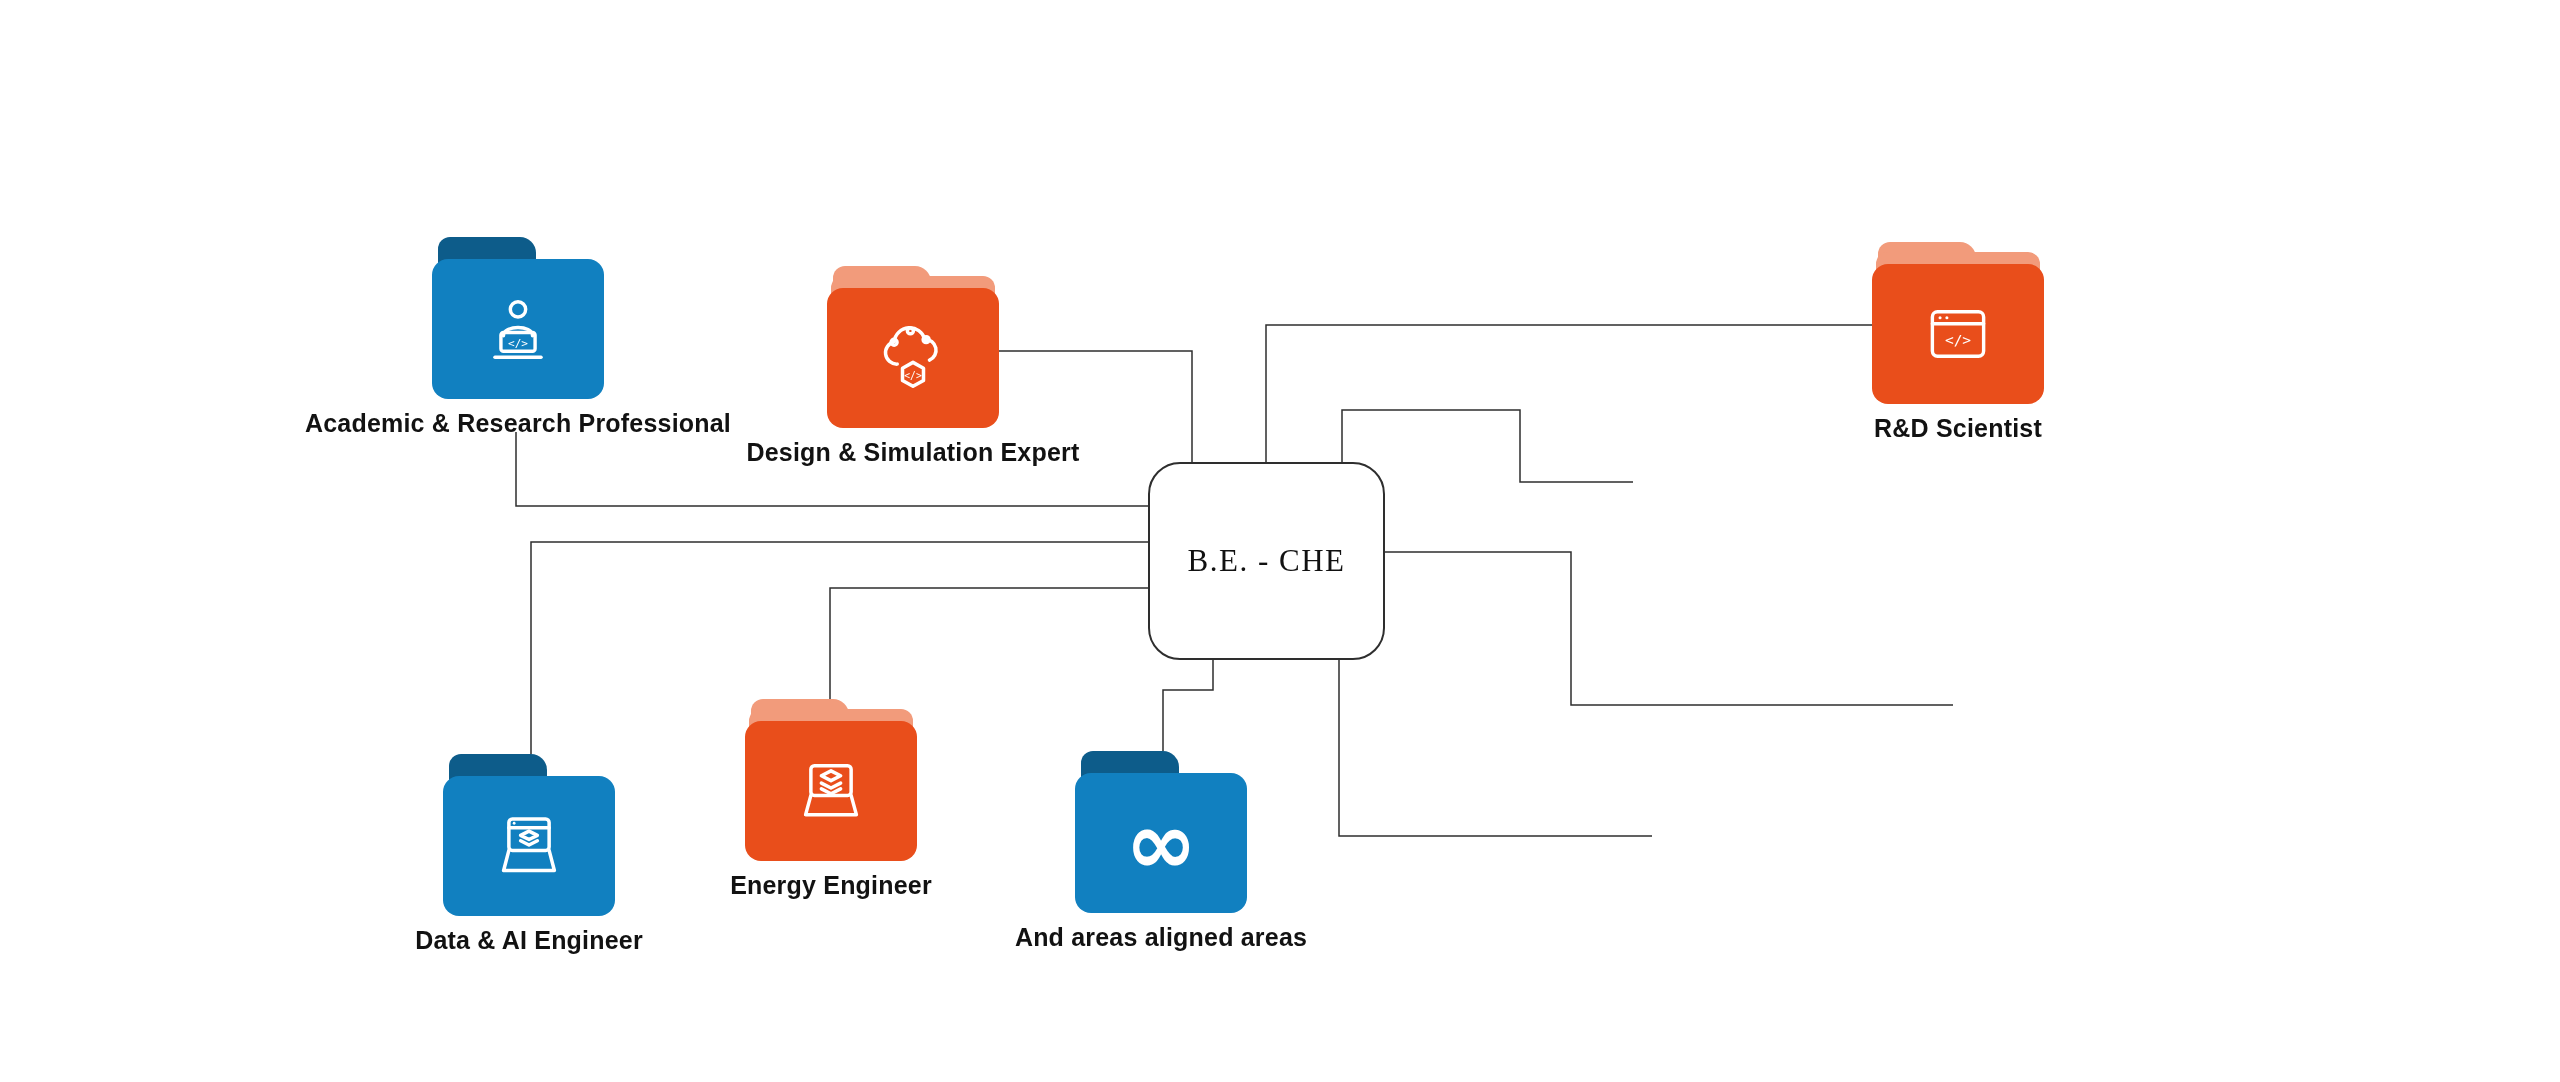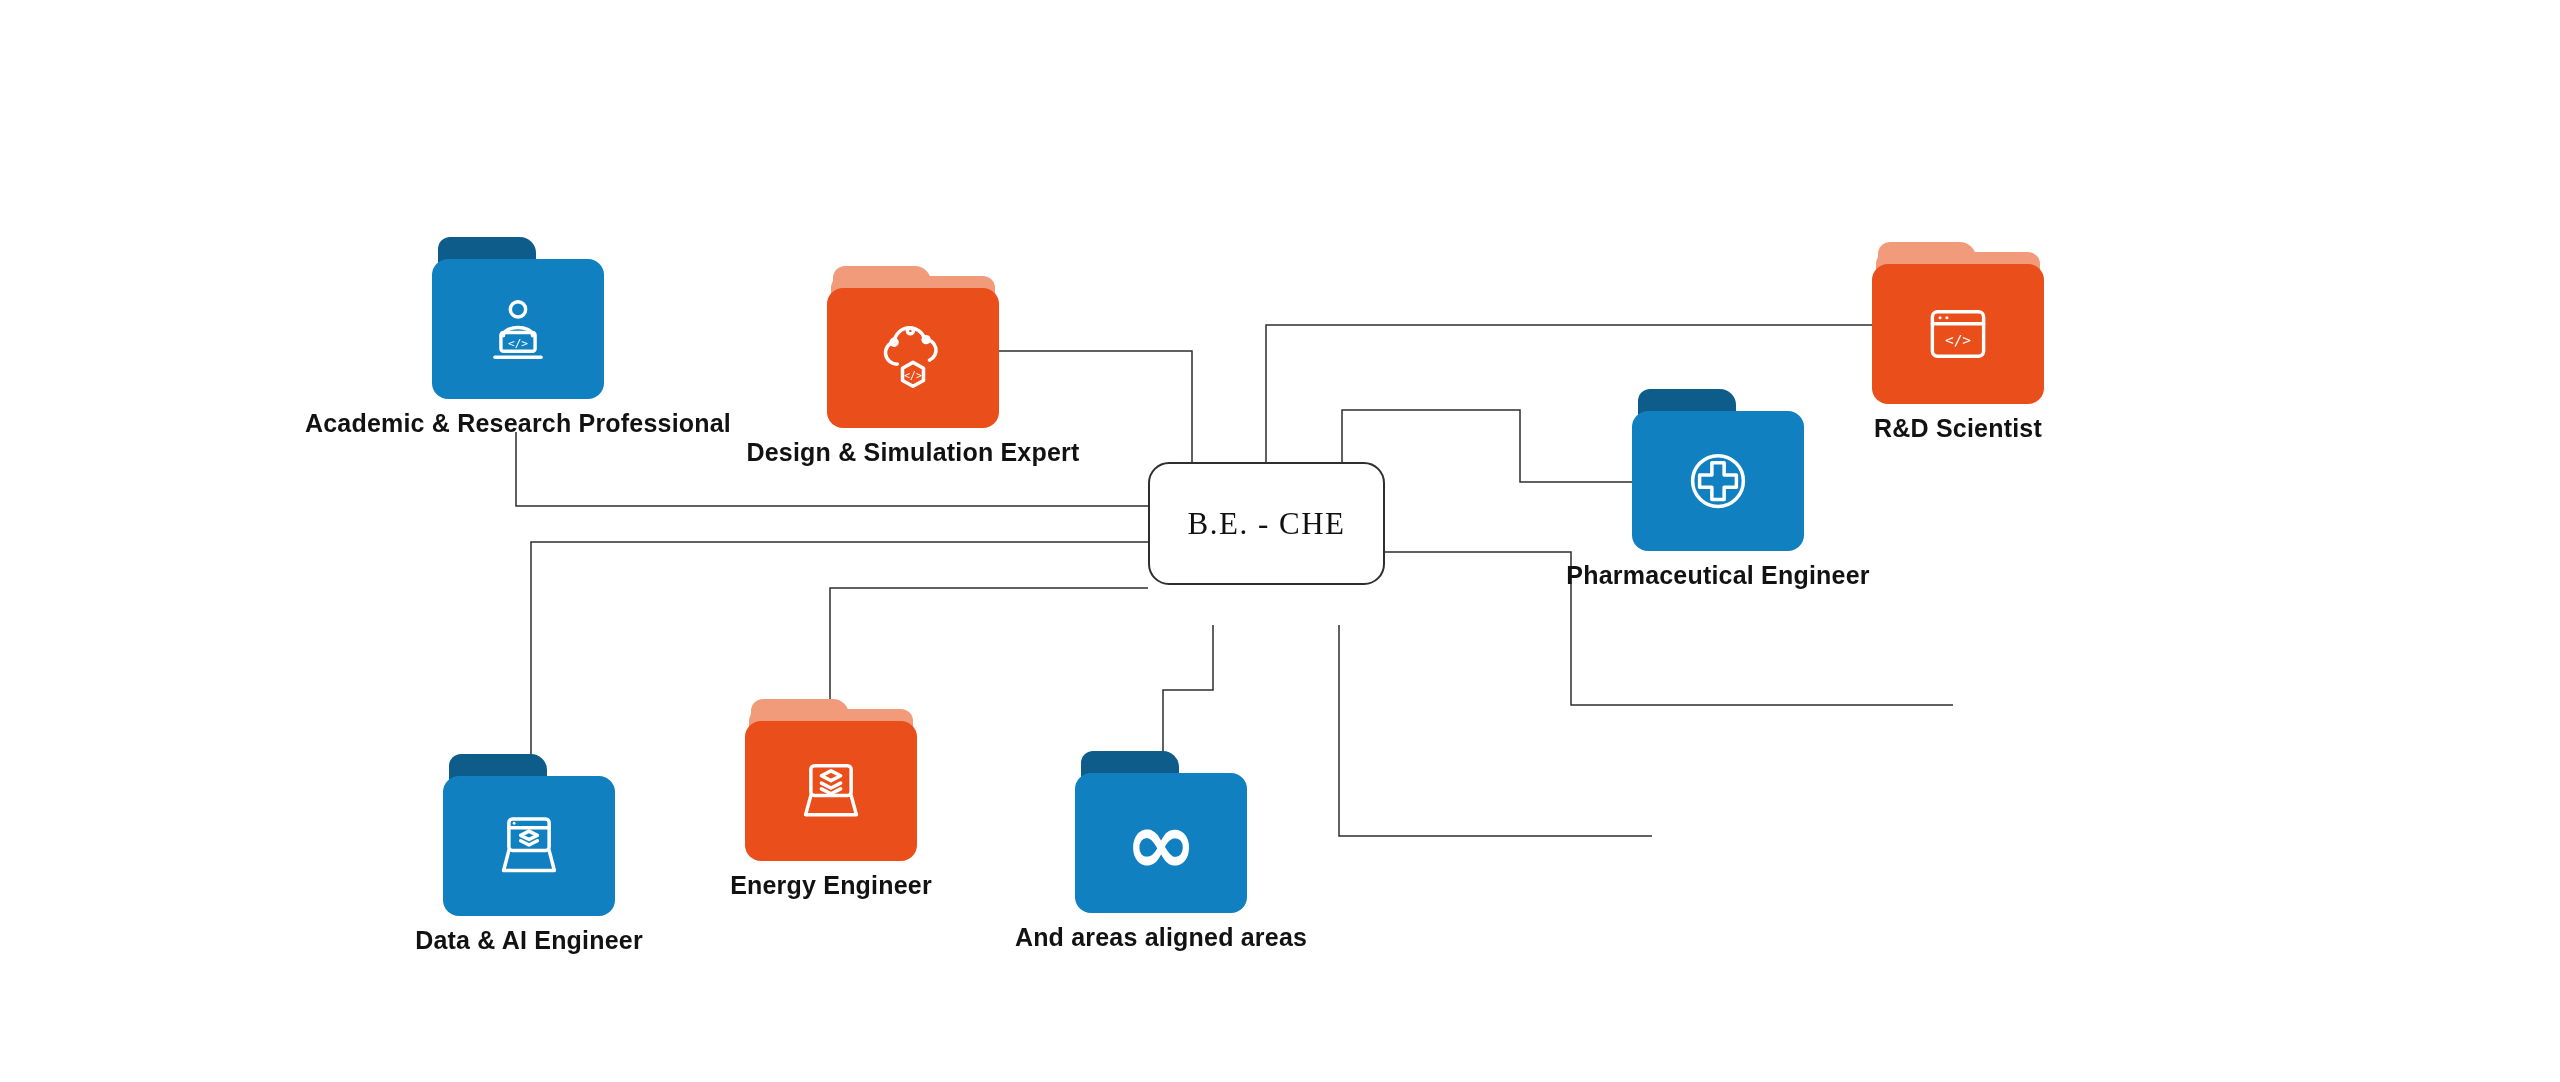--- a/index.html
+++ b/index.html
@@ -20,22 +20,22 @@
 
   .folder-blue .tab    { background:#0D5C8A; }
   .folder-blue .body   { background:#1180C0; }
   .folder-orange .tab  { background:#F29B7B; }
   .folder-orange .flap { background:#F29B7B; display:block; }
   .folder-orange .body { background:#E94E1B; }
 
   .icon svg { display:block; }
   .infinity-glyph { color:#ffffff; font-size:86px; font-weight:bold; line-height:1; font-family:"DejaVu Sans", sans-serif; }
 
-  .center-node { position:absolute; left:1148px; top:462px; width:237px; height:123px;
-                 background:#ffffff; border:2px solid #2e2e2e; border-radius:21px;
+  .center-node { position:absolute; left:1148px; top:462px; width:237px; height:198px;
+                 background:#ffffff; border:2px solid #2e2e2e; border-radius:32px;
                  display:flex; align-items:center; justify-content:center; z-index:2; }
   .center-label { font-family:"Liberation Serif", serif; font-size:31px; color:#111111; letter-spacing:1.5px; }
 
   
   .pos-academic   { left:288px;  top:237px; }
   .pos-design     { left:683px;  top:266px; }
   .pos-rnd        { left:1728px; top:242px; }
   .pos-pharma     { left:1488px; top:389px; }
   .pos-process    { left:1808px; top:617px; }
   .pos-consultant { left:1507px; top:754px; }
@@ -116,34 +116,20 @@
             <circle cx="13.5" cy="14.5" r="0.9" fill="#fff" stroke="none"></circle>
             <circle cx="17.5" cy="14.5" r="0.9" fill="#fff" stroke="none"></circle>
             <text x="24" y="30.5" font-size="8.5" fill="#fff" stroke="none" text-anchor="middle" font-family="DejaVu Sans Mono, monospace">&lt;/&gt;</text>
           </svg>
         </span>
       </div>
     </div>
     <div class="node-label">R&amp;D Scientist</div>
   </div>
 
-  <div class="node pos-pharma">
-    <div class="folder folder-blue">
-      <div class="tab"></div>
-      <div class="body">
-        <span class="icon">
-          <svg viewBox="0 0 48 48" width="84" height="84" fill="none" stroke="#fff" stroke-width="2" stroke-linecap="round" stroke-linejoin="round">
-            <circle cx="24" cy="24" r="14.5"></circle>
-            <path d="M20.5 13.5h7v7h7v7h-7v7h-7v-7h-7v-7h7z"></path>
-          </svg>
-        </span>
-      </div>
-    </div>
-    <div class="node-label">Pharmaceutical Engineer</div>
-  </div>
 
 
 
   <div class="node pos-aligned">
     <div class="folder folder-blue">
       <div class="tab"></div>
       <div class="body">
         <span class="icon infinity-glyph">∞</span>
       </div>
     </div>

